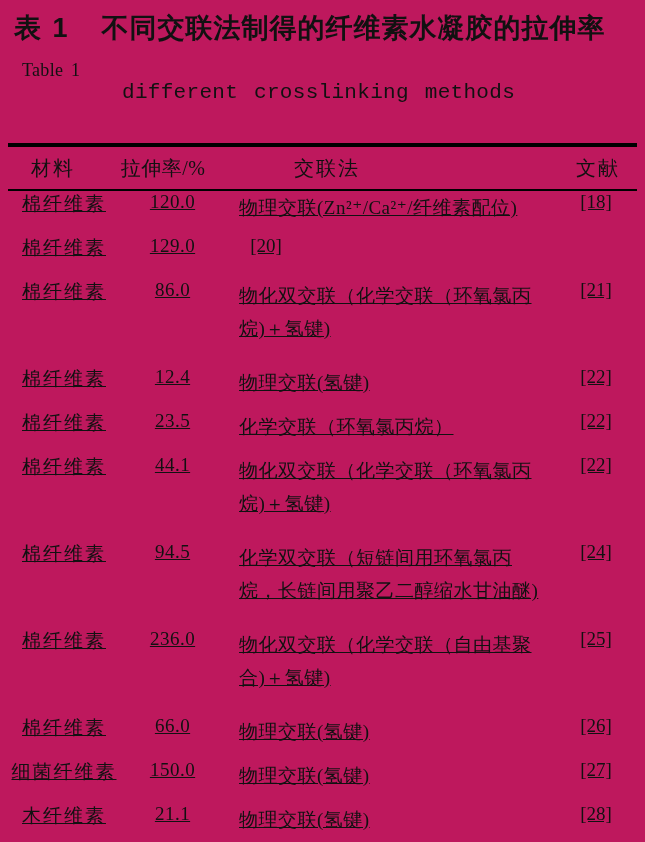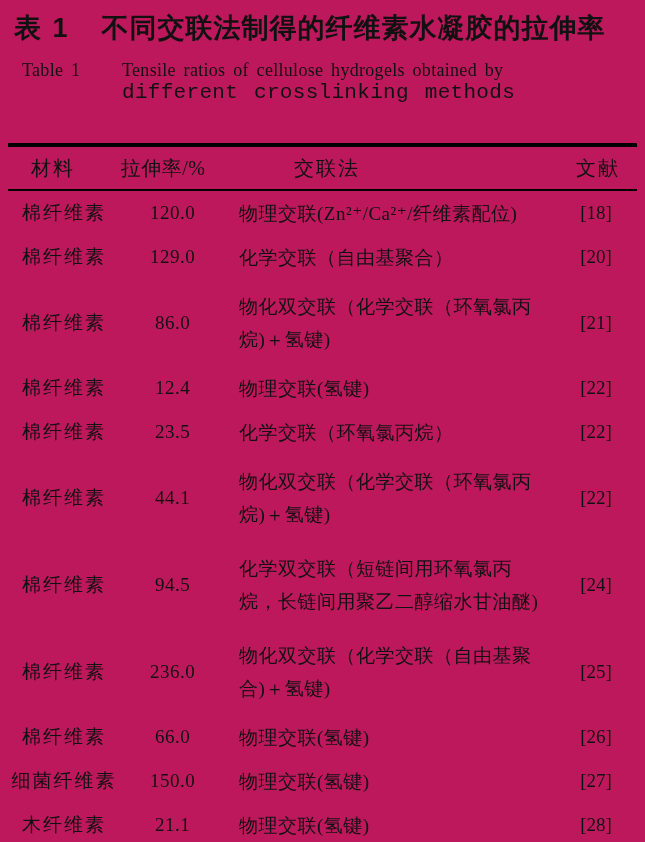--- a/index.html
+++ b/index.html
@@ -65,23 +65,24 @@
     letter-spacing: 2px;
   }
   .th-material  { left: 45px; }
   .th-ratio     { left: 127px; letter-spacing: 0.5px !important; margin-left: 28px; }
   .th-method    { left: 319px; }
   .th-reference { left: 590px; }
 
   .tbody { border-bottom: 4px solid #000; }
   .row {
     display: flex;
-    align-items: center;
+    align-items: flex-start;
     height: 44px;
     font-size: 19px;
+    text-decoration: underline;
   }
   .row.tall { height: 87px; }
   .c1 {
     width: 112px;
     text-align: center;
     letter-spacing: 2px;
     flex-shrink: 0;
   }
   .c2 {
     width: 105px;
@@ -108,21 +109,20 @@
 
 <div class="page">
 
   <div class="title-zh">
     <span class="zh-label">表 1</span>
     <span class="zh-text">不同交联法制得的纤维素水凝胶的拉伸率</span>
   </div>
 
   <div class="title-en1">
     <span class="en-label">Table 1</span>
-    <span class="en-text">Tensile ratios of cellulose hydrogels obtained by</span>
   </div>
   <div class="title-en2">different crosslinking methods</div>
 
   <div class="table">
 
     <div class="thead">
       <span class="th-material">材料</span>
       <span class="th-ratio">拉伸率/%</span>
       <span class="th-method">交联法</span>
       <span class="th-reference">文献</span>
@@ -133,21 +133,20 @@
       <div class="row">
         <div class="c1">棉纤维素</div>
         <div class="c2">120.0</div>
         <div class="c3">物理交联(Zn²⁺/Ca²⁺/纤维素配位)</div>
         <div class="c4">[18]</div>
       </div>
 
       <div class="row">
         <div class="c1">棉纤维素</div>
         <div class="c2">129.0</div>
-        <div class="c3">化学交联（自由基聚合）</div>
         <div class="c4">[20]</div>
       </div>
 
       <div class="row tall">
         <div class="c1">棉纤维素</div>
         <div class="c2">86.0</div>
         <div class="c3">物化双交联（化学交联（环氧氯丙烷)＋氢键)</div>
         <div class="c4">[21]</div>
       </div>
 

